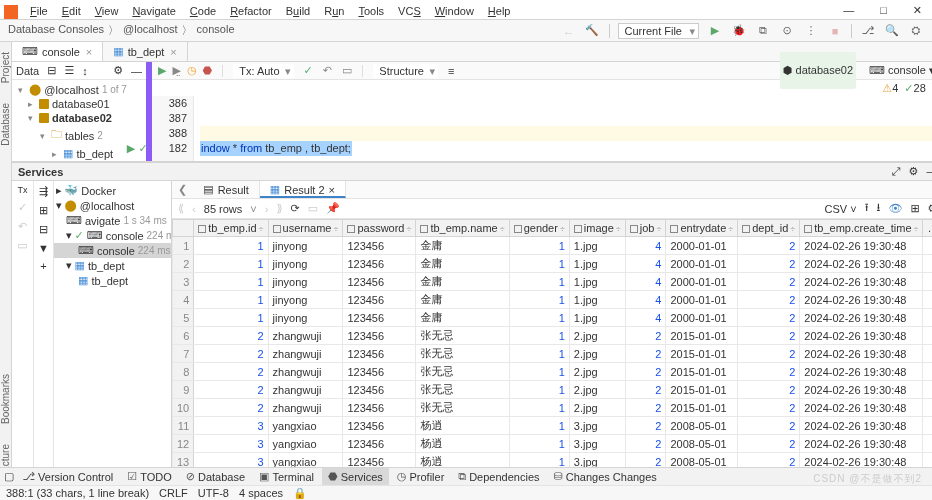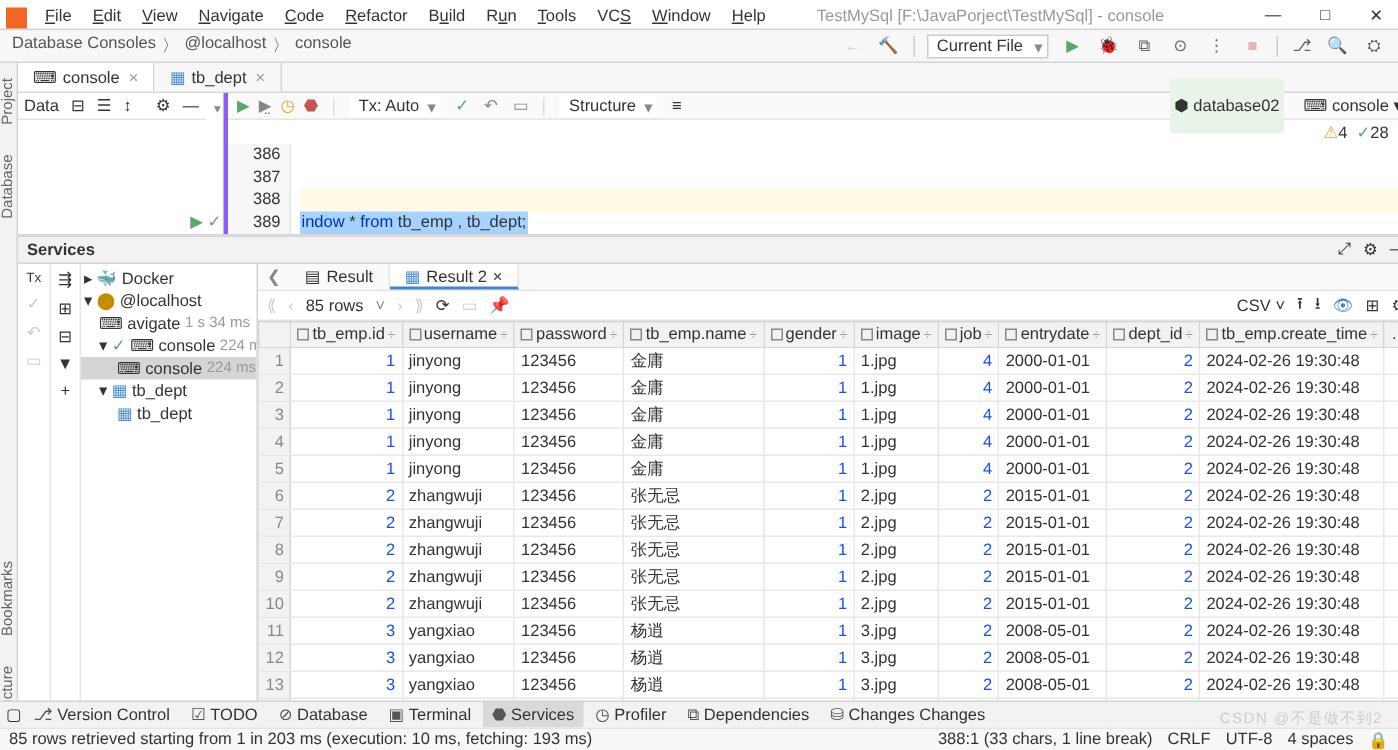--- a/index.html
+++ b/index.html
@@ -23,21 +23,21 @@
 .stop{color:#c75450;opacity:.4}
 .main{display:flex;height:calc(100% - 42px - 15px)}
 .leftbar{width:20px;background:#f2f2f2;border-right:1px solid #d4d4d4;display:flex;flex-direction:column;align-items:center;padding-top:10px;gap:20px}
 .leftbar .v{writing-mode:vertical-rl;transform:rotate(180deg);font-size:10px;color:#666;cursor:pointer}
 .content{flex:1;display:flex;flex-direction:column}
 .tabs{height:22px;display:flex;align-items:center;border-bottom:1px solid #d4d4d4;background:#f7f7f7}
 .tab{padding:3px 10px;display:flex;align-items:center;gap:4px;border-right:1px solid #d4d4d4;background:#fff;height:100%}
 .tab.inact{background:#f7f7f7}
 .tab .x{color:#999;margin-left:2px}
 .dbpanel{display:flex;height:100px;border-bottom:1px solid #d4d4d4}
-.tree{width:140px;border-right:3px solid #8b5cf6;display:flex;}
+.tree{width:140px;border-right:6px solid #8b5cf6;display:flex;flex-direction:column}
 .tree-hdr{height:18px;display:flex;align-items:center;gap:8px;padding:0 4px;border-bottom:1px solid #e4e4e4;font-size:10px;color:#666}
 .tree-body{flex:1;overflow:hidden;font-size:11px;padding:2px 0}
 .tree-body .node{padding:1px 0 1px 6px;display:flex;align-items:center;gap:3px;white-space:nowrap}
 .tree-body .chev{width:8px;color:#888;font-size:9px}
 .tree-body .lbl{color:#333}
 .tree-body .cnt{color:#999;font-size:10px}
 .tree-body .i1{padding-left:16px}
 .tree-body .i2{padding-left:28px}
 .tree-body .i3{padding-left:40px}
 .sch-ico{width:10px;height:10px;background:#c28e00;border-radius:1px}
@@ -98,21 +98,20 @@
   <span><u>V</u>iew</span>
   <span><u>N</u>avigate</span>
   <span><u>C</u>ode</span>
   <span><u>R</u>efactor</span>
   <span>B<u>u</u>ild</span>
   <span>R<u>u</u>n</span>
   <span><u>T</u>ools</span>
   <span>VC<u>S</u></span>
   <span><u>W</u>indow</span>
   <span><u>H</u>elp</span>
-  <span class="title">TestMySql [F:\JavaPorject\TestMySql] - console</span>
   <div class="winbtns">
     <span>―</span>
     <span>□</span>
     <span>✕</span>
   </div>
 </div>
 
 <div class="navbar">
   <div class="crumbs">
     <span>Database Consoles</span>
@@ -230,21 +229,21 @@
         <div style="height:16px;display:flex;justify-content:flex-end;padding-right:8px;gap:6px;font-size:10px;align-items:center">
           <span style="color:#e8a33d">⚠<span>4</span></span>
           <span style="color:#59a869">✓<span>28</span></span>
           <span>ˇ</span>
         </div>
         <div class="ed-body">
           <div class="gutter">
             <div>386</div>
             <div>387</div>
             <div style="position:relative"><span>388</span></div>
-            <div style="position:relative"><span class="gut-mark" style="left:-26px;color:#59a869">▶</span><span class="gut-mark" style="left:-14px;color:#59a869">✓</span><span>389</span></div>
+            <div style="position:relative"><span class="gut-mark" style="left:-26px;color:#59a869">▶</span><span class="gut-mark" style="left:-14px;color:#59a869">✓</span><span>182</span></div>
           </div>
           <div class="code">
             <div class="codeline"></div>
             <div class="codeline"></div>
             <div class="codeline" style="background:#fffae3"></div>
             <div class="codeline">
                 <span class="sel"><span class="kw">indow</span> <span>*</span> <span class="kw">from</span>  <span>tb_emp</span> <span>,</span> <span>tb_dept</span><span>;</span></span>
               </div>
           </div>
         </div>
@@ -592,21 +591,20 @@
   <span class="sbtn">☑ <span>TODO</span></span>
   <span class="sbtn">⊘ <span>Database</span></span>
   <span class="sbtn">▣ <span>Terminal</span></span>
   <span class="sbtn act">⬣ <span>Services</span></span>
   <span class="sbtn">◷ <span>Profiler</span></span>
   <span class="sbtn">⧉ <span>Dependencies</span></span>
   <span class="sbtn">⛁ <span>Changes Changes</span></span>
 </div>
 
 <div class="footer">
-  <span>85 rows retrieved starting from 1 in 203 ms (execution: 10 ms, fetching: 193 ms)</span>
   <div class="r">
     <span>388:1 (33 chars, 1 line break)</span>
     <span>CRLF</span>
     <span>UTF-8</span>
     <span>4 spaces</span>
     <span>🔒</span>
   </div>
 </div>
 
 <div class="watermark">CSDN @不是做不到2</div>

